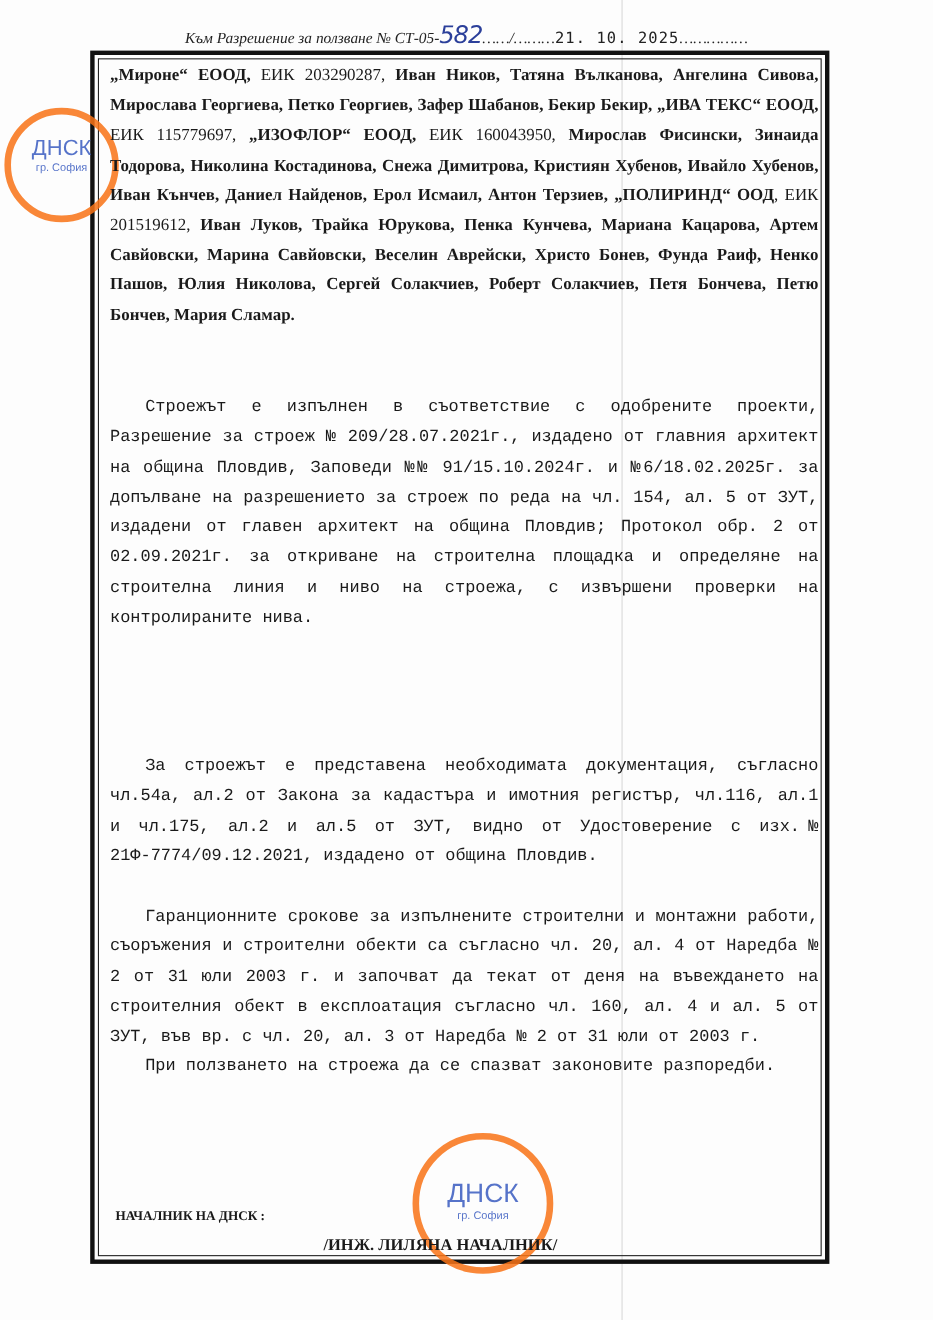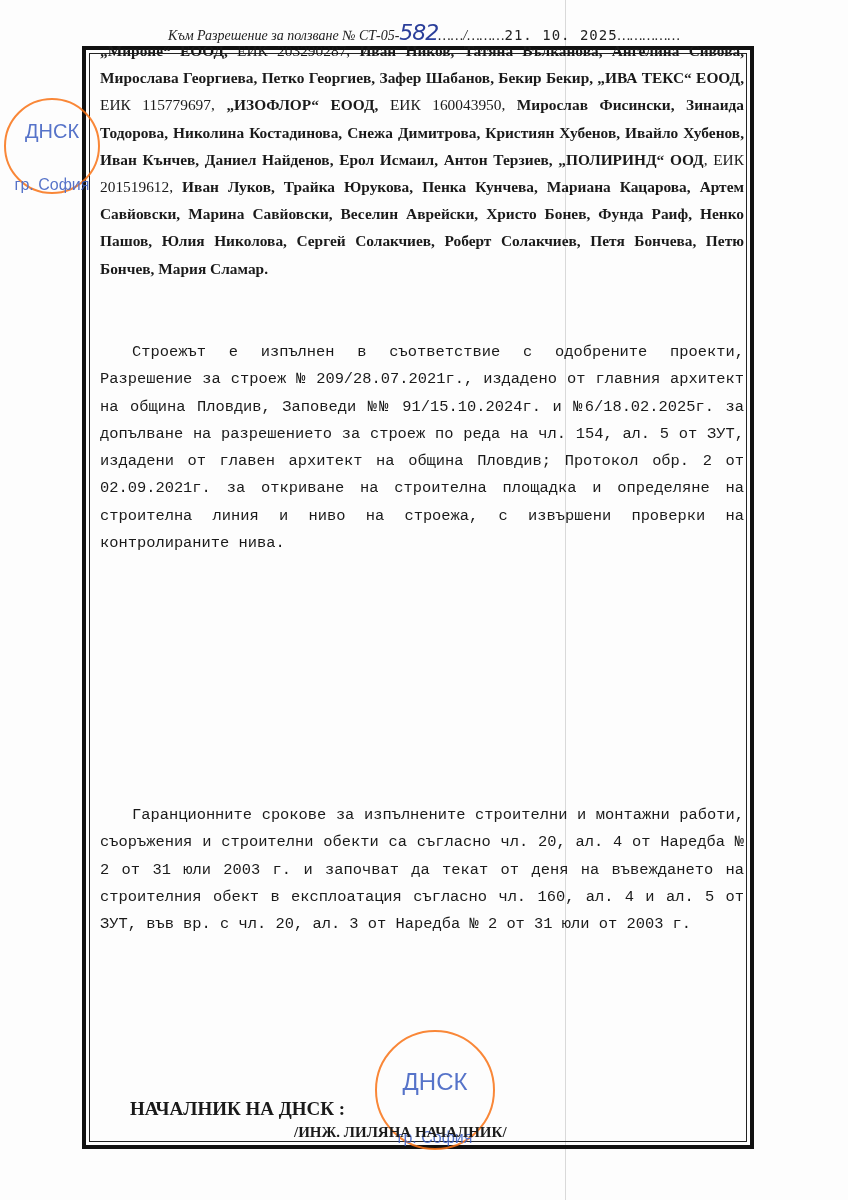--- a/index.html
+++ b/index.html
@@ -17,45 +17,45 @@
   .header-ref .hand { font-family: "DejaVu Sans", sans-serif; font-style: italic; color: #2b3f9a; font-size: 22px; letter-spacing: -1px; }
   .header-ref .stamp-date { font-family: "DejaVu Sans Mono", monospace; font-style: normal; font-size: 14px; letter-spacing: 1px; color: #222; }
   .frame {
     position: absolute; left: 82px; top: 46px; width: 672px; height: 1103px;
     border: 4px solid #111; box-sizing: border-box;
   }
   .frame::after {
     content: ""; position: absolute; left: 3px; top: 3px; right: 3px; bottom: 3px;
     border: 1px solid #222;
   }
-  .content { position: absolute; left: 100px; top: 37px; width: 644px; }
+  .content { position: absolute; left: 100px; top: 55px; width: 644px; }
   .parties {
     font-size: 15.4px; line-height: 27.2px; text-align: justify; font-weight: bold;
   }
   .parties .reg { font-weight: normal; }
   .para {
     font-size: 15.4px; line-height: 27.3px; text-align: justify; text-indent: 32px;
     margin: 0;
     font-family: Liberation Mono, monospace;
   }
   .p1 { position: absolute; top: 302px; }
   .p2 { position: absolute; top: 492px; }
   .p3 { position: absolute; top: 628px; }
   .p4 { position: absolute; top: 765px; }
   .p5 { position: absolute; top: 901px; }
-  .chief-label { position: absolute; left: 130px; top: 1098px; font-weight: bold; font-size: 19px; }
+  .chief-label { position: absolute; left: 105px; top: 1098px; font-weight: bold; font-size: 12px; }
   .chief-name { position: absolute; left: 294px; top: 1124px; font-weight: bold; font-size: 15px; }
   .odk { position: absolute; left: 70px; top: 1212px; font-weight: bold; font-size: 13px; }
   .stamp {
-    position: absolute; border-radius: 50%; border: 2px solid #f97316;
+    position: absolute; border-radius: 50%; border: 6px solid #f97316;
     color: #3a5cc0; font-family: "Liberation Sans", sans-serif; text-align: center;
     opacity: 0.85;
   }
   .stamp .big { font-size: 24px; display: block; }
-  .stamp .small { font-size: 16px; display: block; margin-top: 33px; }
+  .stamp .small { font-size: 10px; display: block; }
   .stamp-left { left: 4px; top: 98px; width: 92px; height: 92px; }
   .stamp-left .big { margin-top: 20px; font-size: 20px; }
   .stamp-bottom { left: 375px; top: 1030px; width: 116px; height: 116px; }
   .stamp-bottom .big { margin-top: 36px; }
 </style>
 </head>
 <body>
 
 <div class="scan-line"></div>
 
@@ -69,21 +69,23 @@
   <span class="big">ДНСК</span>
   <span class="small">гр. София</span>
 </div>
 
 <div class="content">
   <div class="parties">
     <span>„Мироне“ ЕООД,</span><span class="reg"> ЕИК 203290287, </span><span>Иван Ников, Татяна Вълканова, Ангелина Сивова, Мирослава Георгиева, Петко Георгиев, Зафер Шабанов, Бекир Бекир, „ИВА ТЕКС“ ЕООД,</span><span class="reg"> ЕИК 115779697, </span><span>„ИЗОФЛОР“ ЕООД,</span><span class="reg"> ЕИК 160043950, </span><span>Мирослав Фисински, Зинаида Тодорова, Николина Костадинова, Снежа Димитрова, Кристиян Хубенов, Ивайло  Хубенов, Иван Кънчев, Даниел Найденов, Ерол Исмаил, Антон Терзиев, „ПОЛИРИНД“ ООД</span><span class="reg">, ЕИК 201519612, </span><span>Иван Луков, Трайка Юрукова, Пенка Кунчева, Мариана Кацарова, Артем Савйовски, Марина Савйовски, Веселин Аврейски, Христо  Бонев, Фунда Раиф, Ненко Пашов, Юлия Николова, Сергей Солакчиев, Роберт Солакчиев, Петя Бончева, Петю Бончев, Мария Сламар.</span>
   </div>
 
   <p class="para p1">Строежът е изпълнен в съответствие с одобрените проекти, Разрешение за строеж № 209/28.07.2021г., издадено от главния архитект на община Пловдив, Заповеди №№ 91/15.10.2024г. и №6/18.02.2025г. за допълване на разрешението за строеж по реда на чл. 154, ал. 5 от ЗУТ, издадени от главен архитект на община Пловдив; Протокол обр. 2 от 02.09.2021г. за откриване на строителна площадка и определяне на строителна линия и ниво на строежа, с извършени проверки на контролираните нива.</p>
+  <p class="para p3">За строежът е представена необходимата документация, съгласно чл.54а, ал.2 от Закона за кадастъра и имотния регистър, чл.116, ал.1 и чл.175, ал.2 и ал.5 от ЗУТ, видно от Удостоверение с изх.№ 21Ф-7774/09.12.2021, издадено от община Пловдив.</p>
   <p class="para p4">Гаранционните срокове за изпълнените строителни и монтажни работи, съоръжения и строителни обекти са съгласно чл. 20, ал. 4 от Наредба № 2 от 31 юли 2003 г. и започват да текат от деня на въвеждането на строителния обект в експлоатация съгласно чл. 160, ал. 4 и ал. 5 от ЗУТ, във вр. с чл. 20, ал. 3 от Наредба № 2 от 31 юли от 2003 г.</p>
+  <p class="para p5">При ползването на строежа да се спазват законовите разпоредби.</p>
 </div>
 
 <div class="stamp stamp-bottom">
   <span class="big">ДНСК</span>
   <span class="small">гр. София</span>
 </div>
 
 <div class="chief-label">НАЧАЛНИК НА ДНСК :</div>
 <div class="chief-name">/ИНЖ. ЛИЛЯНА НАЧАЛНИК/</div>
 

